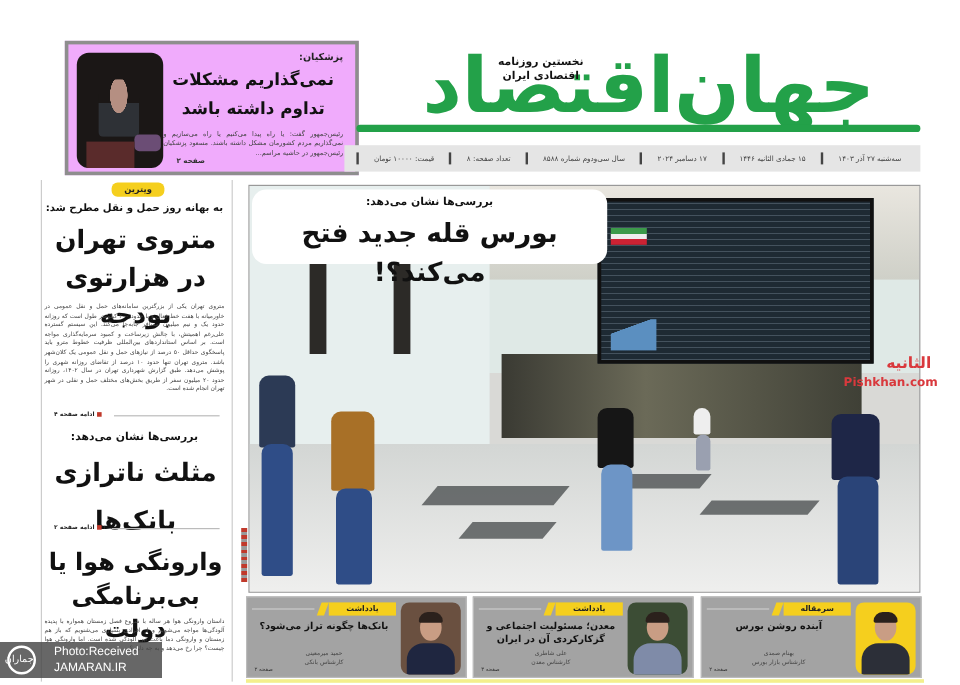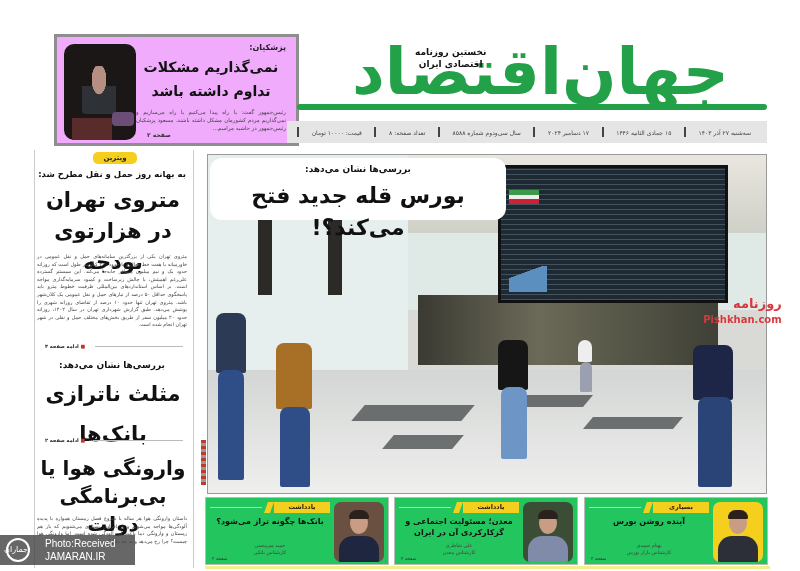--- a/index.html
+++ b/index.html
@@ -112,21 +112,21 @@
   .headline-card .kicker { position: absolute; right: 12px; top: 6px; width: 272px; text-align: center; font-size: 9px; font-weight: bold; }
   .headline-card .title { position: absolute; right: 8px; top: 22px; width: 280px; text-align: center; font-size: 22px; font-weight: bold; line-height: 32px; }
   .watermark-pish {
     position: absolute; left: 733px; top: 296px; font-size: 13px; font-weight: bold; color: #d9393d; line-height: 16px; text-align: center; direction: rtl;
   }
   .watermark-pish .dom { font-size: 10px; direction: ltr; display: block; margin-left: -30px; }
   .photo-credit { position: absolute; left: 201px; top: 440px; width: 5px; height: 45px; background: repeating-linear-gradient(#c0392b 0 3px, #999 3px 6px); }
 
   
   .card {
-    position: absolute; top: 497px; width: 184px; height: 68px; border: 1px solid #bbb; background: #22c55e;
+    position: absolute; top: 497px; width: 184px; height: 68px; border: 1px solid #bbb; background: #a3a3a3;
   }
   .card .tag {
     position: absolute; right: 58px; top: 4px; width: 56px; height: 11px; background: #f5cf1e; font-size: 6.5px; text-align: center; line-height: 11px; color: #222; font-weight: bold;
   }
   .card .tag-tail { position: absolute; right: 116px; top: 4px; width: 6px; height: 11px; background: #f5cf1e; transform: skewX(-20deg); }
   .card .tag-rule { position: absolute; left: 4px; right: 126px; top: 9px; height: 1px; background: #ccc; }
   .card .thumb { position: absolute; right: 4px; top: 4px; width: 50px; height: 60px; border-radius: 7px; overflow: hidden; }
   .card .thumb .head { position: absolute; left: 16px; top: 10px; width: 18px; height: 22px; border-radius: 50%; background: #c99d84; }
   .card .thumb .hair { position: absolute; left: 15px; top: 8px; width: 20px; height: 9px; border-radius: 10px 10px 2px 2px; background: #2b211c; }
   .card .thumb .body { position: absolute; left: 5px; top: 34px; width: 40px; height: 30px; border-radius: 14px 14px 0 0; }
@@ -236,29 +236,29 @@
   <div class="person" style="left:485px; top:190px; width:40px; height:55px; background:#1e2647;"></div>
   <div class="person" style="left:490px; top:242px; width:34px; height:90px; background:#2a4478;"></div>
 </div>
 
 <div class="headline-card">
   <div class="kicker">بررسی‌ها نشان می‌دهد:</div>
   <div class="title">بورس قله جدید فتح می‌کند؟!</div>
 </div>
 
 <div class="watermark-pish">
-  <span>روزنامه</span>
+  <span>الثانیه</span>
   <span class="dom">Pishkhan.com</span>
 </div>
 <div class="photo-credit"></div>
 
 <div class="card" style="left:584px;">
   <div class="tag-rule"></div>
   <div class="tag-tail"></div>
-  <div class="tag">بسیاری</div>
+  <div class="tag">سرمقاله</div>
   <div class="thumb" style="background:#f5cf1e;">
     <div class="head"></div>
     <div class="hair"></div>
     <div class="body" style="background:#2c2f38;"></div>
   </div>
   <div class="title">آینده روشن بورس</div>
   <div class="author">
     <div>بهنام صمدی</div>
     <div>کارشناس بازار بورس</div>
   </div>

